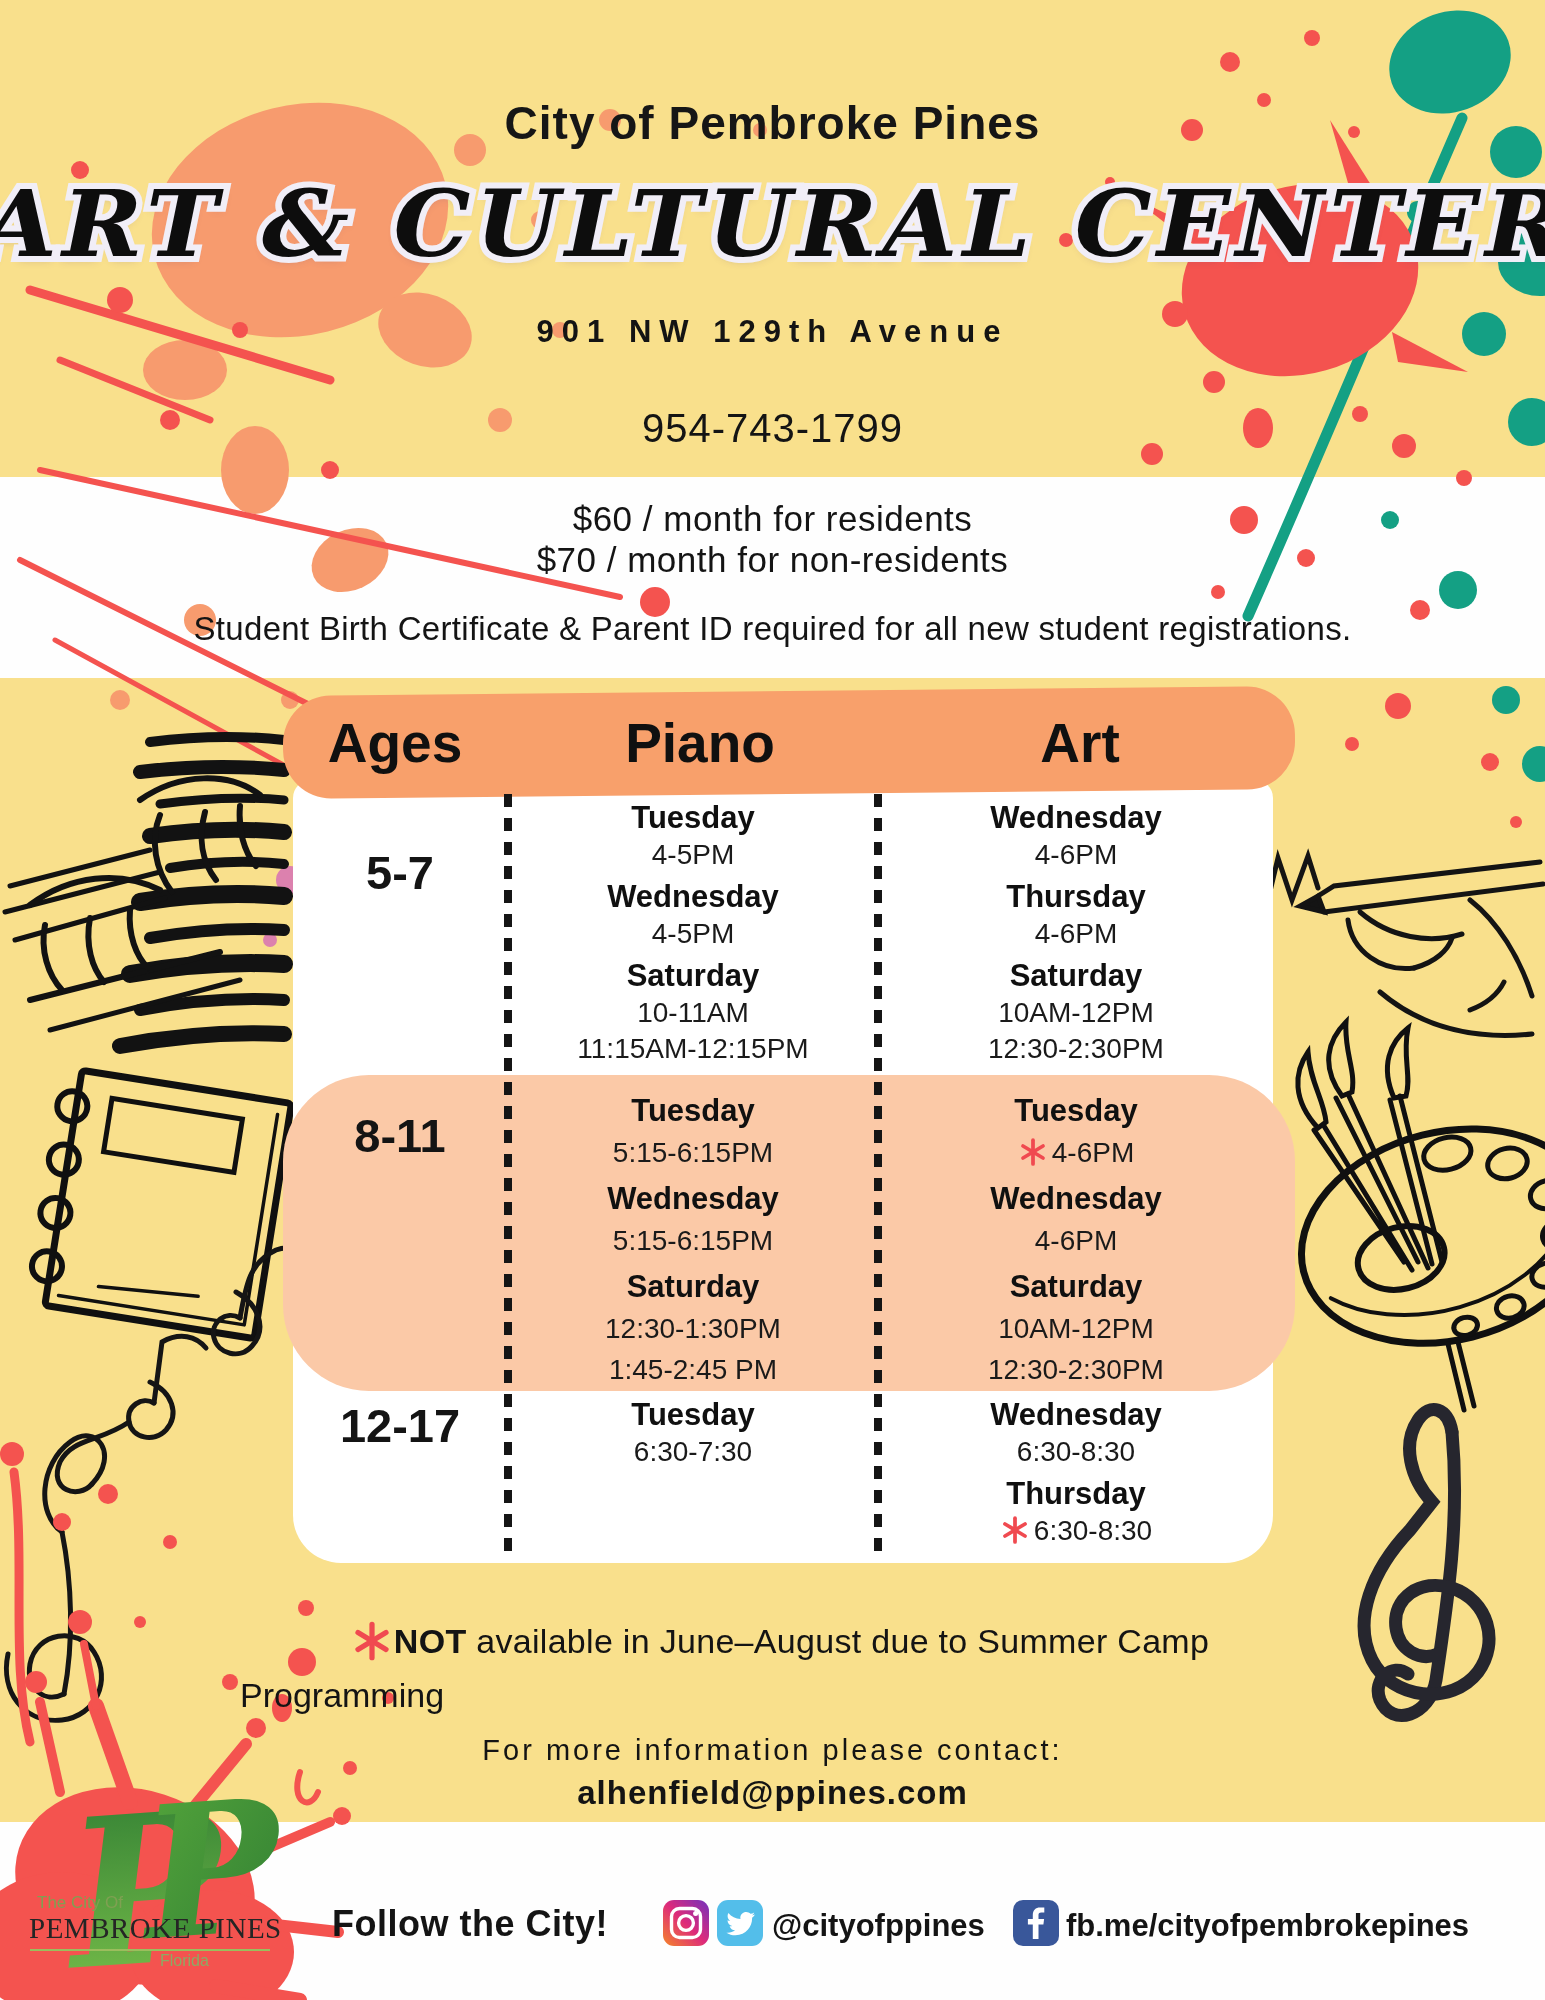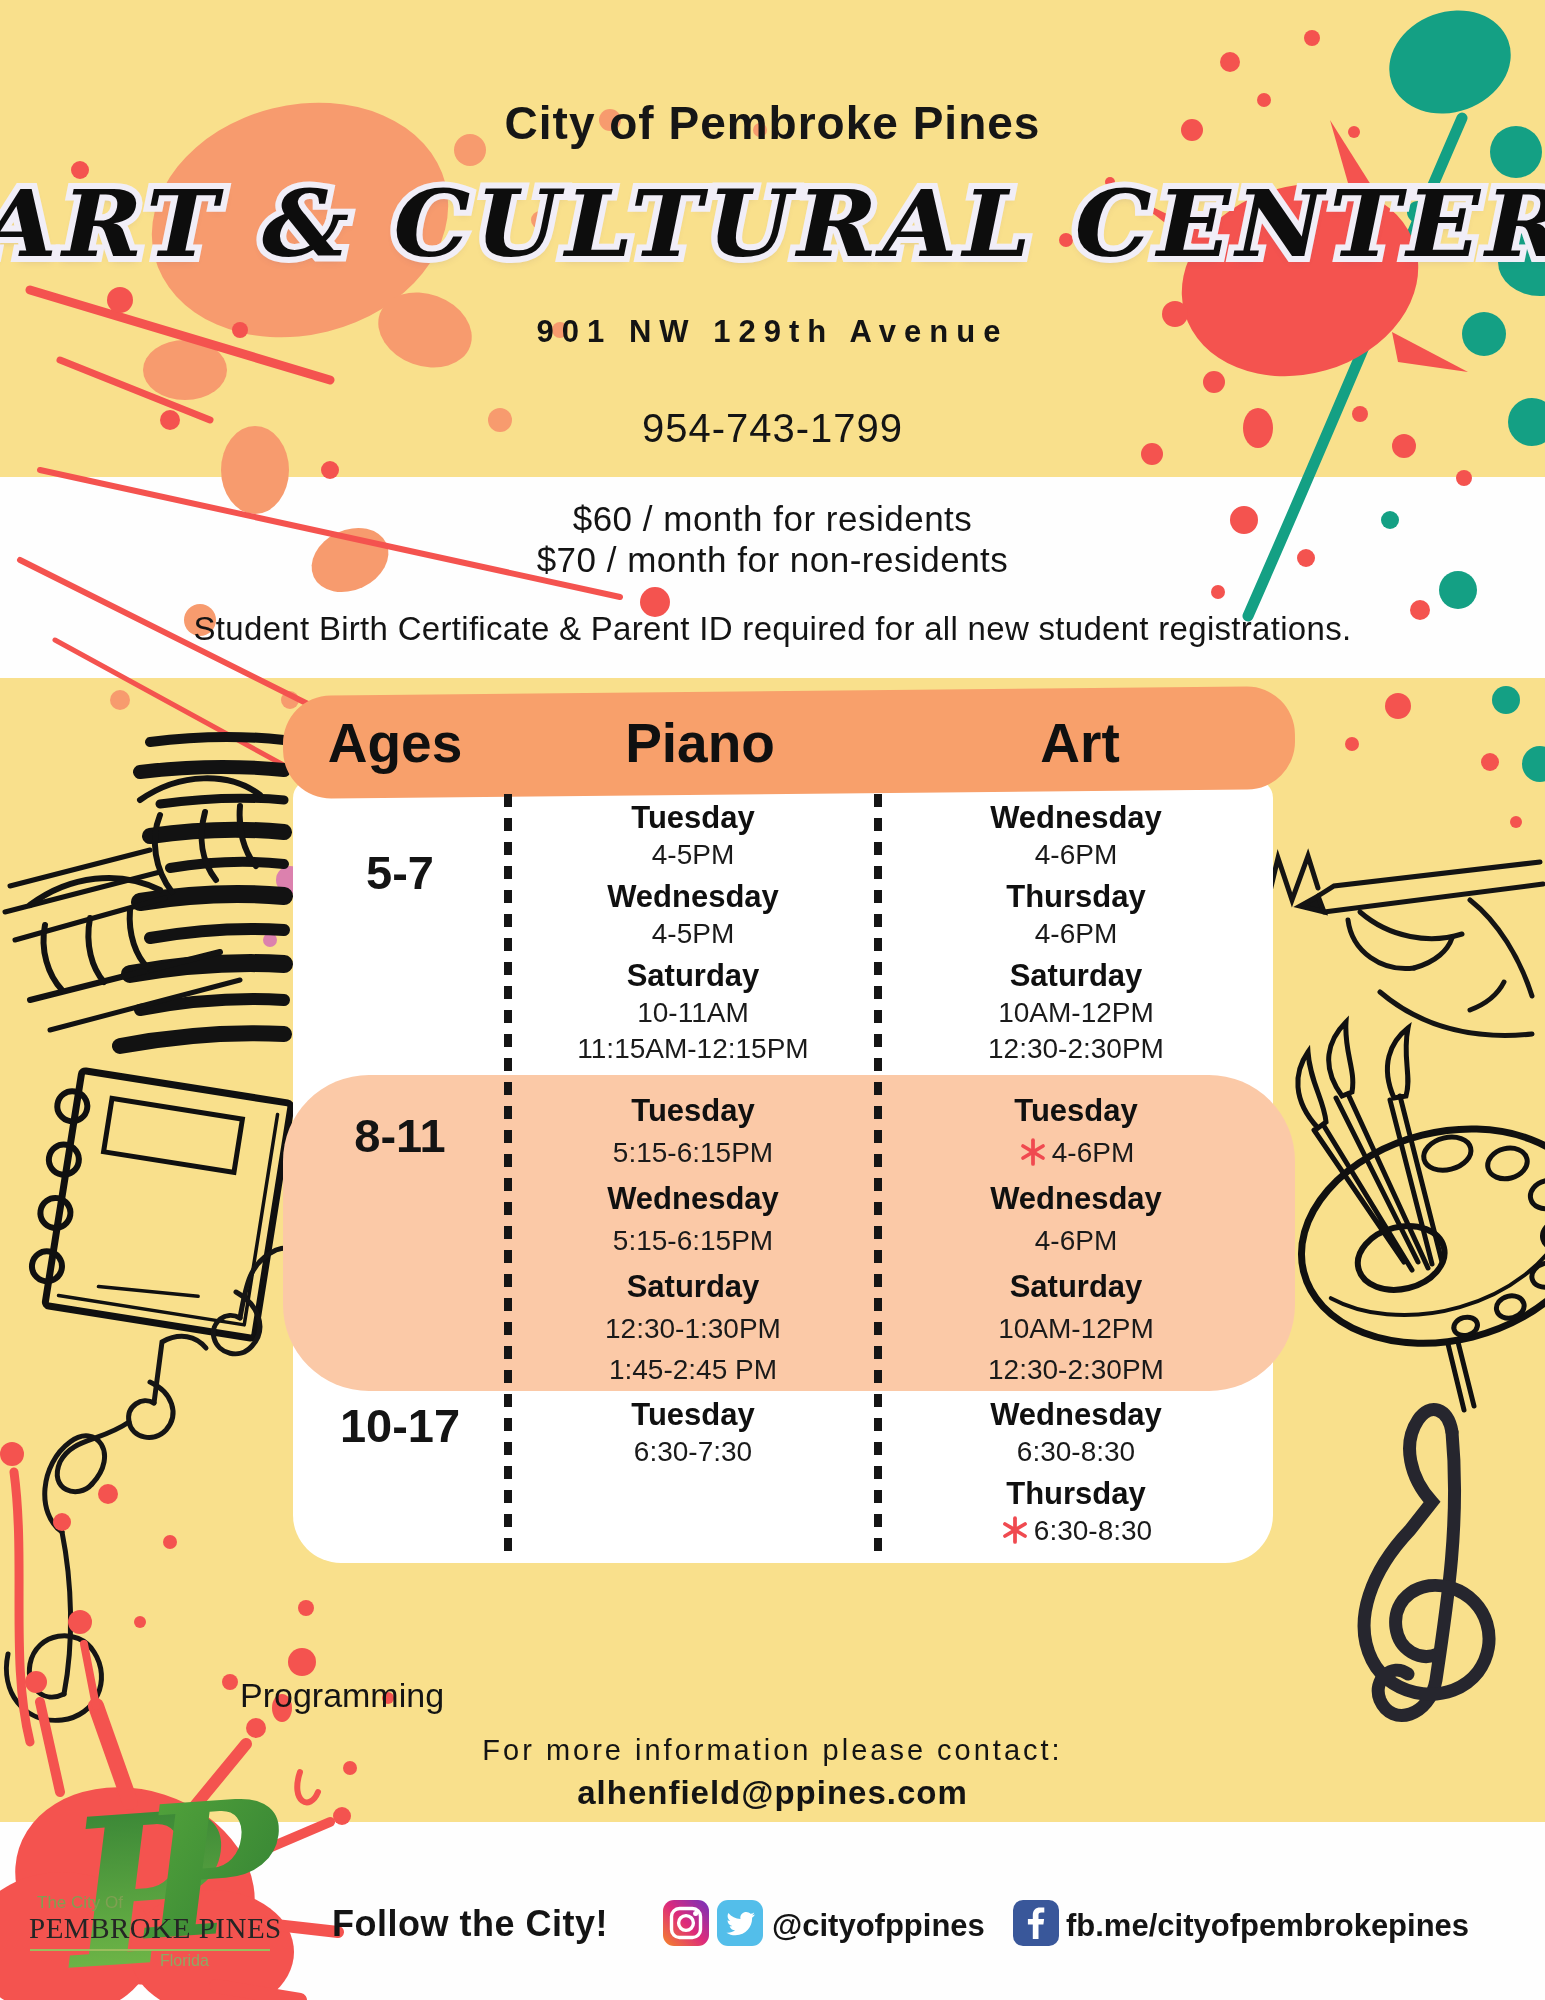--- a/index.html
+++ b/index.html
@@ -396,39 +396,48 @@
               </g>
             </svg><span>4-6PM</span></div>
           <div class="day">Wednesday</div>
           <div class="time">4-6PM</div>
           <div class="day">Saturday</div>
           <div class="time">10AM-12PM</div>
           <div class="time">12:30-2:30PM</div>
         </div>
     </div>
     <div class="sched-row row2">
-      <div class="cell ages">10-17</div>
+      <div class="cell ages">12-17</div>
       <div class="cell piano">
           <div class="day">Tuesday</div>
           <div class="time">6:30-7:30</div>
         </div>
       <div class="cell art">
           <div class="day">Wednesday</div>
           <div class="time">6:30-8:30</div>
           <div class="day">Thursday</div>
           <div class="time"><svg class="star-svg" viewBox="0 0 24 24">
               <g stroke="#F04A50" stroke-width="3" stroke-linecap="round">
                 <line x1="12" y1="2.5" x2="12" y2="21.5"></line>
                 <line x1="4" y1="7.2" x2="20" y2="16.8"></line>
                 <line x1="20" y1="7.2" x2="4" y2="16.8"></line>
               </g>
             </svg><span>6:30-8:30</span></div>
         </div>
     </div>
 
+    <div class="note-line1">
+      <svg class="star-svg" viewBox="0 0 24 24">
+        <g stroke="#F04A50" stroke-width="3" stroke-linecap="round">
+          <line x1="12" y1="2.5" x2="12" y2="21.5"></line>
+          <line x1="4" y1="7.2" x2="20" y2="16.8"></line>
+          <line x1="20" y1="7.2" x2="4" y2="16.8"></line>
+        </g>
+      </svg><b>NOT</b><span> available in June–August due to Summer Camp</span>
+    </div>
     <div class="note-line2">Programming</div>
     <div class="contact-label">For more information please contact:</div>
     <div class="contact-email">alhenfield@ppines.com</div>
 
     <div class="logo-pre">The City Of</div>
     <div class="logo-name">PEMBROKE PINES</div>
     <div class="logo-rule"></div>
     <div class="logo-sub">Florida</div>
 
     <div class="follow">Follow the City!</div>

